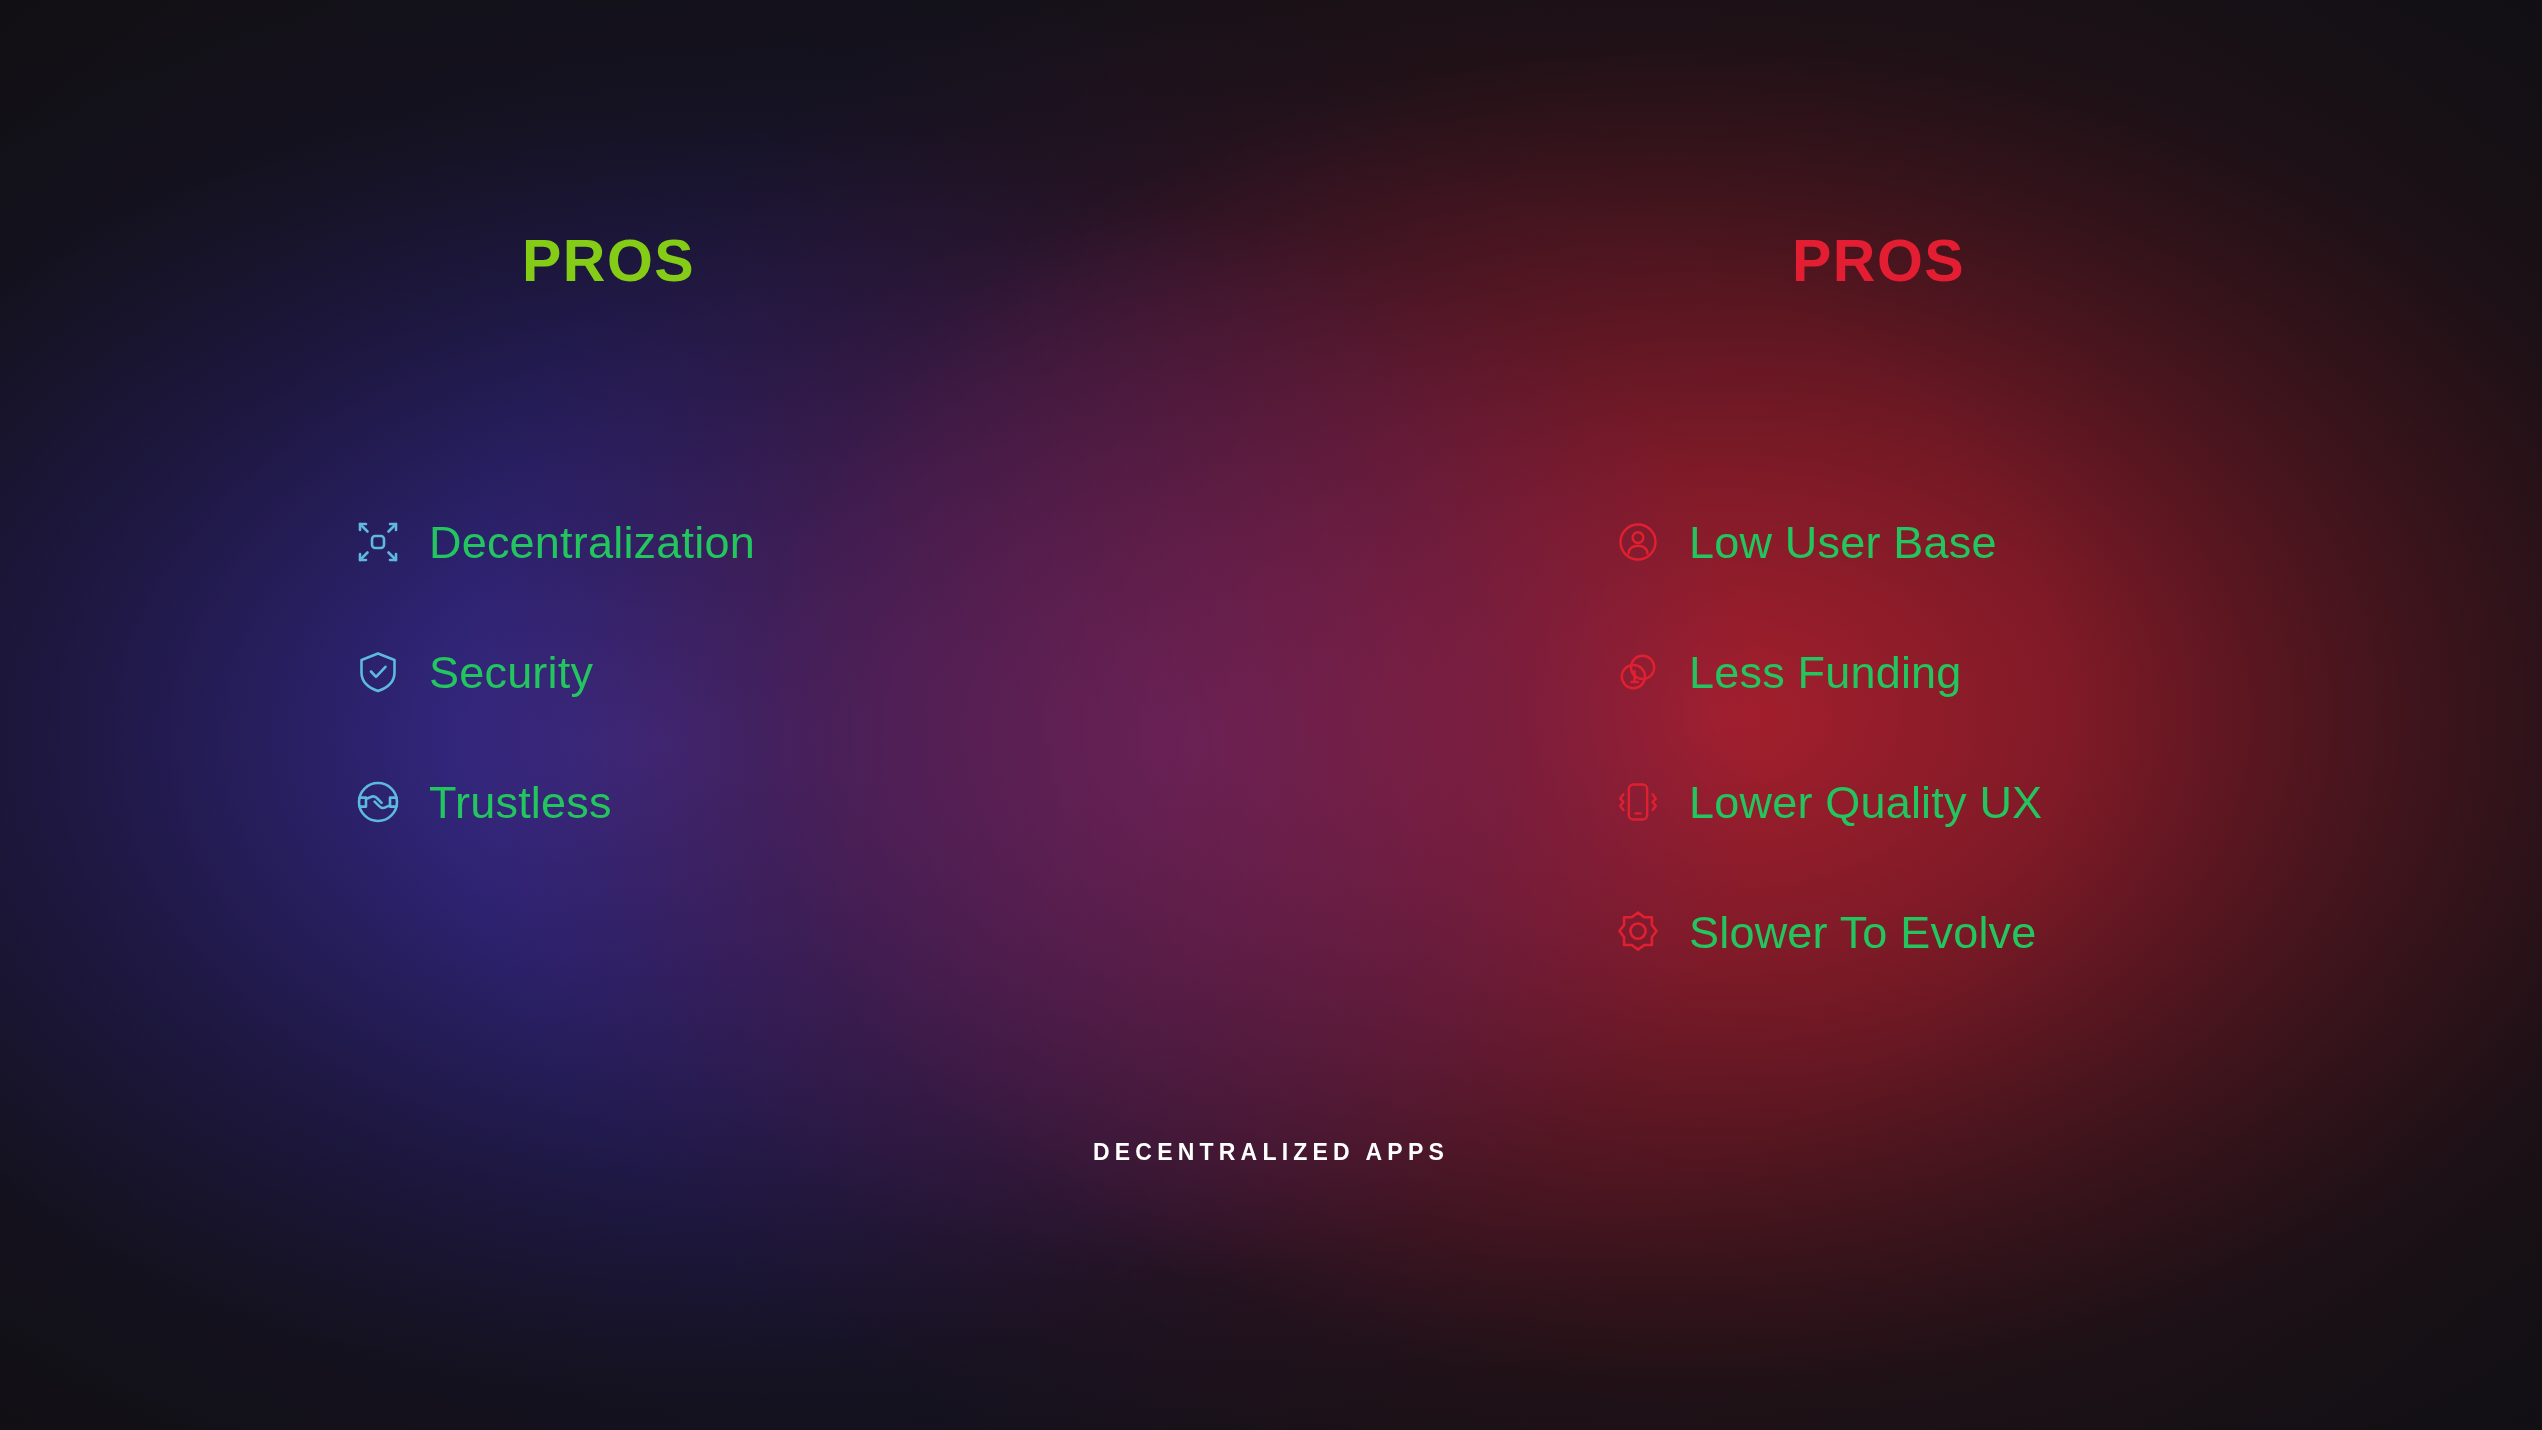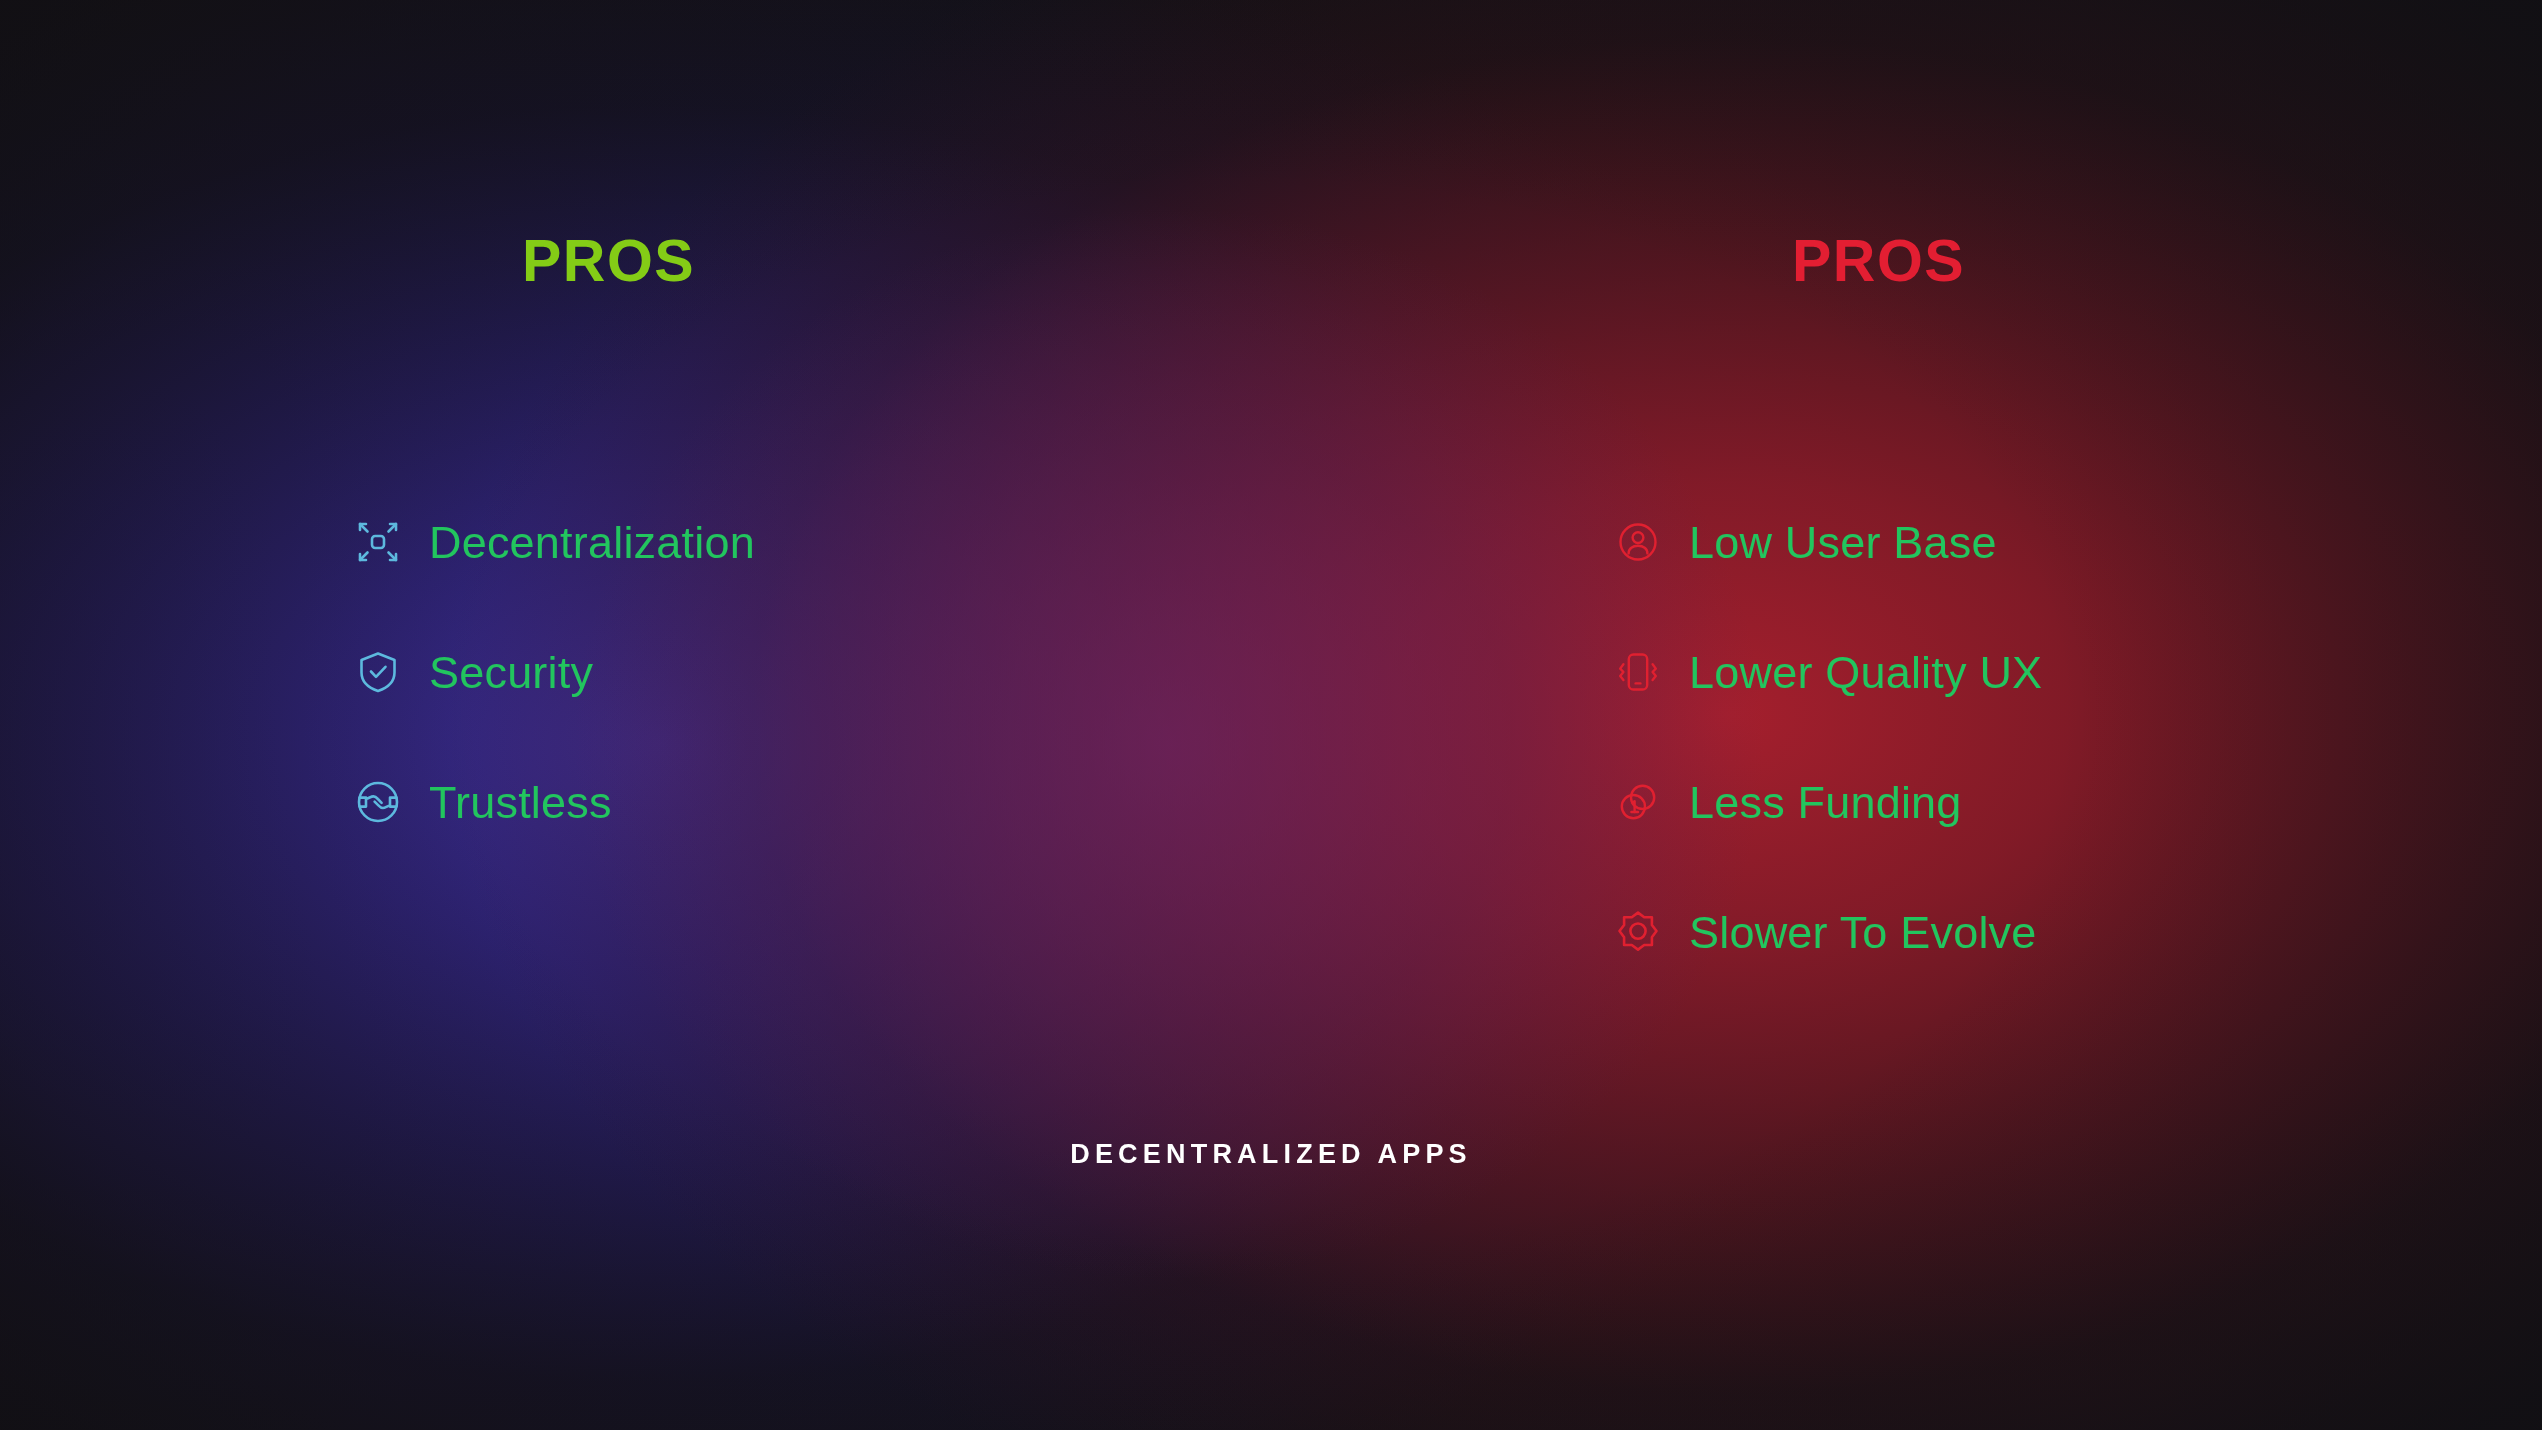--- a/index.html
+++ b/index.html
@@ -141,21 +141,21 @@
     letter-spacing: 0.2px;
   }
 
   #footer-caption {
     position: absolute;
     top: 1141px;
     left: 0;
     width: 2542px;
     text-align: center;
     color: #FFFFFF;
-    font-size: 27px;
+    font-size: 23px;
     font-weight: bold;
     letter-spacing: 5.2px;
     line-height: 1;
   }
 </style>
 </head>
 <body>
 
 <div id="bg-base"></div>
 <div id="bg-blue"></div>
@@ -228,43 +228,43 @@
             <circle cx="23" cy="18.6" r="5.4"></circle>
             <path d="M13.6 34.4 C13.6 29.6 17.8 26.8 23 26.8 C28.2 26.8 32.4 29.6 32.4 34.4"></path>
           </svg>
         </span>
         <span class="item-label">Low User Base</span>
       </li>
 
       <li class="item-row">
         <span class="item-icon">
           <svg width="46" height="46" viewBox="0 0 46 46" fill="none" stroke="#E02030" stroke-width="2.4" stroke-linecap="round" stroke-linejoin="round">
+            <circle cx="27.6" cy="18.4" r="11.6"></circle>
+            <circle cx="18.4" cy="27.6" r="11.6"></circle>
+            <path d="M17.2 23.6 L19.6 22.2 V33"></path>
+            <path d="M16.4 33 L23 33"></path>
+          </svg>
+        </span>
+        <span class="item-label">Less Funding</span>
+      </li>
+
+      <li class="item-row">
+        <span class="item-icon">
+          <svg width="46" height="46" viewBox="0 0 46 46" fill="none" stroke="#E02030" stroke-width="2.4" stroke-linecap="round" stroke-linejoin="round">
             <rect x="13.8" y="5.5" width="18.4" height="35" rx="4.6"></rect>
             <path d="M20.6 34.4 L25.4 34.4"></path>
             <path d="M8.4 15.2 L5.2 19.6 L8.4 23 L5.2 27 L8.4 31"></path>
             <path d="M37.6 15.2 L40.8 19.6 L37.6 23 L40.8 27 L37.6 31"></path>
           </svg>
         </span>
         <span class="item-label">Lower Quality UX</span>
       </li>
 
       <li class="item-row">
         <span class="item-icon">
-          <svg width="46" height="46" viewBox="0 0 46 46" fill="none" stroke="#E02030" stroke-width="2.4" stroke-linecap="round" stroke-linejoin="round">
-            <circle cx="27.6" cy="18.4" r="11.6"></circle>
-            <circle cx="18.4" cy="27.6" r="11.6"></circle>
-            <path d="M17.2 23.6 L19.6 22.2 V33"></path>
-            <path d="M16.4 33 L23 33"></path>
-          </svg>
-        </span>
-        <span class="item-label">Less Funding</span>
-      </li>
-
-      <li class="item-row">
-        <span class="item-icon">
           <svg width="46" height="46" viewBox="0 0 46 46" fill="none" stroke="#E02030" stroke-width="2.6" stroke-linecap="round" stroke-linejoin="round">
             <path d="M23 3.6 L29.2 8.2 L36.9 8.2 L36.9 15.9 L41.5 22.1 L36.9 28.3 L36.9 36 L29.2 36 L23 40.6 L16.8 36 L9.1 36 L9.1 28.3 L4.5 22.1 L9.1 15.9 L9.1 8.2 L16.8 8.2 Z"></path>
             <circle cx="23" cy="22.1" r="7.6"></circle>
           </svg>
         </span>
         <span class="item-label">Slower To Evolve</span>
       </li>
 
     </ul>
   </div>

